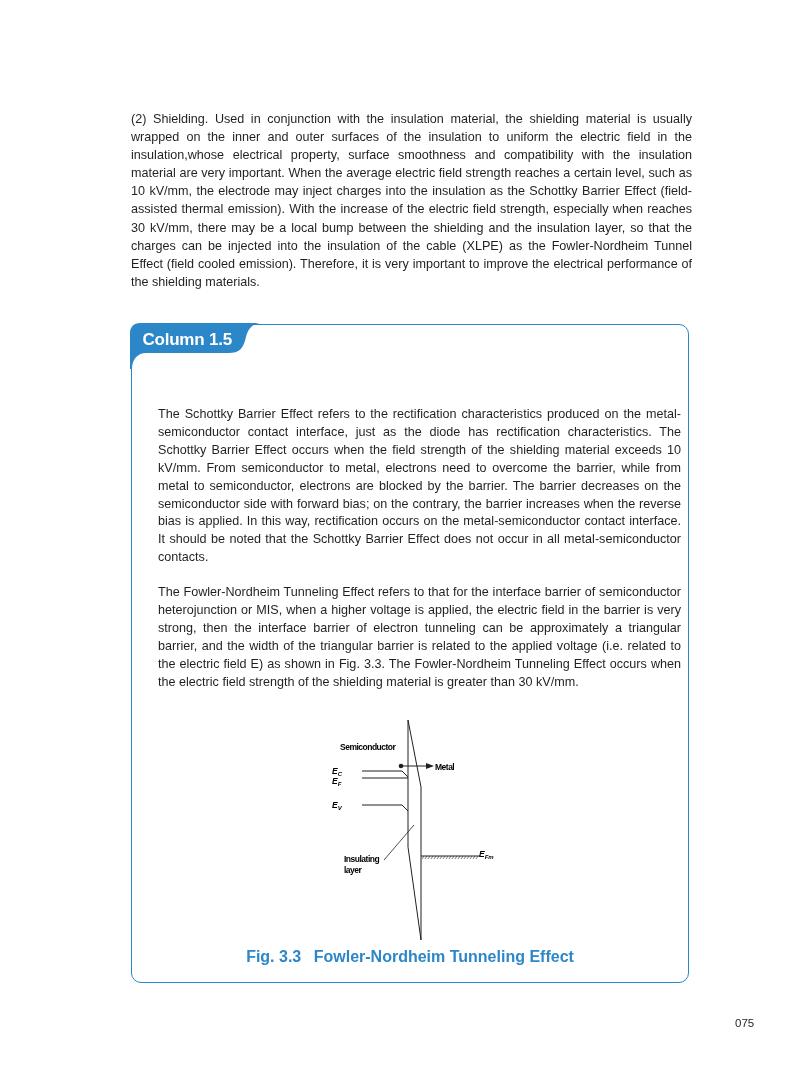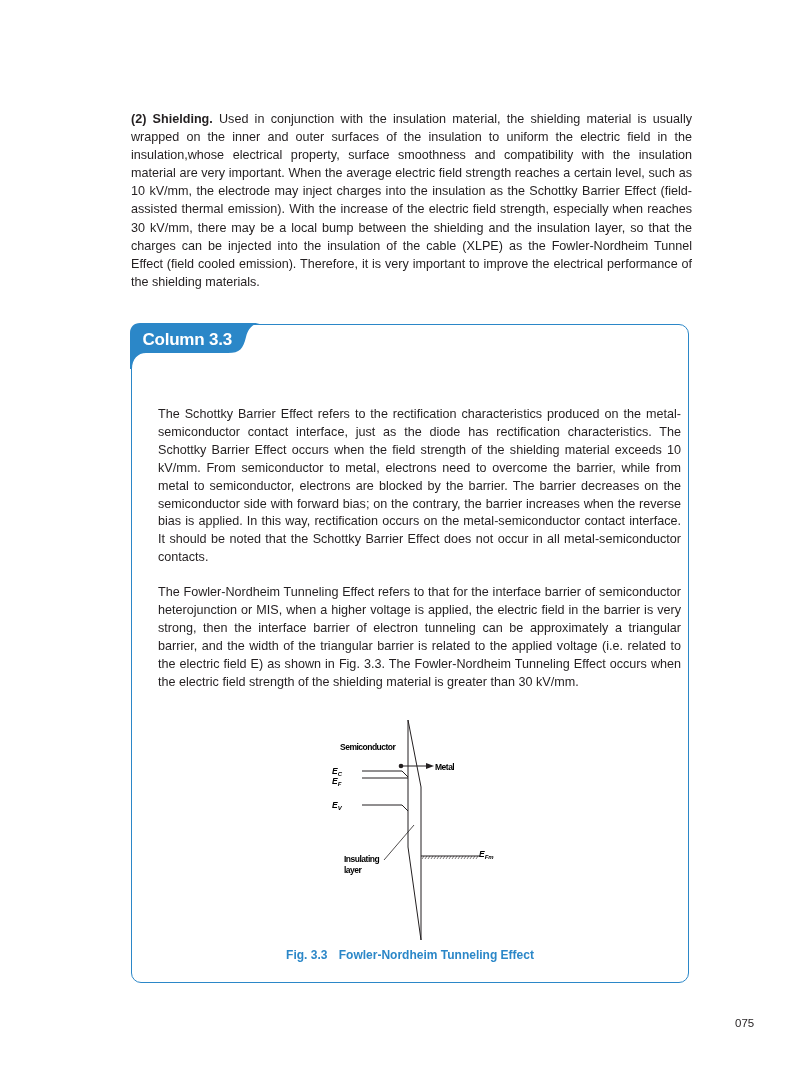--- a/index.html
+++ b/index.html
@@ -4,21 +4,21 @@
 <style>
   html, body { margin: 0; padding: 0; background: #ffffff; }
   body {
     width: 793px; height: 1077px; position: relative; overflow: hidden;
     font-family: "Liberation Sans", sans-serif; color: #231f20;
   }
   .para {
     position: absolute; left: 131px; top: 110px; width: 561px;
     font-size: 12.6px; line-height: 18.1px; text-align: justify; margin: 0;
   }
-  .para .lead { font-weight: bold; }
+  .para .lead { font-weight: normal; }
   .column-box {
     position: absolute; left: 131px; top: 324px; width: 558px; height: 659px;
     border: 1.6px solid #2b87c8; border-radius: 10px; box-sizing: border-box;
   }
   .badge {
     position: absolute; left: -1.6px; top: -1.6px; width: 132px; height: 46px;
   }
   .badge svg { position: absolute; left: 0; top: 0; }
   .badge-label {
     position: absolute; left: 12px; top: 7px; color: #ffffff; font-weight: bold;
@@ -33,40 +33,40 @@
     position: absolute; left: 18px; width: 523px; margin: 8px;
     font-size: 12.6px; line-height: 17.9px; text-align: justify;
   }
   .col-para.p1 { top: 73px; }
   .col-para.p2 { top: 251px; }
   .figure {
     position: absolute; left: 190px; top: 390px; width: 200px; height: 225px;
   }
   .fig-caption {
     position: absolute; left: 0; right: 0; top: 623px; text-align: center;
-    color: #2b87c8; font-weight: bold; font-size: 12px;
+    color: #2b87c8; font-weight: bold; font-size: 16px;
   }
   .fig-caption .num { margin-right: 8px; }
   .page-number {
     position: absolute; left: 735px; top: 1017px; font-size: 11.5px; color: #231f20;
   }
   .dlabel { font-family: "Liberation Sans", sans-serif; font-weight: bold; font-size: 8.5px; letter-spacing: -0.5px; }
   .dlabel-i { font-style: italic; font-weight: bold; font-size: 8.5px; font-family: "Liberation Sans", sans-serif; }
 </style>
 </head>
 <body>
 
 <p class="para"><span class="lead">(2) Shielding.</span><span> Used in conjunction with the insulation material, the shielding material is usually wrapped on the inner and outer surfaces of the insulation to uniform the electric field in the insulation,whose electrical property, surface smoothness and compatibility with the insulation material are very important. When the average electric field strength reaches a certain level, such as 10 kV/mm, the electrode may inject charges into the insulation as the Schottky Barrier Effect (field-assisted thermal emission). With the increase of the electric field strength, especially when reaches 30 kV/mm, there may be a local bump between the shielding and the insulation layer, so that the charges can be injected into the insulation of the cable (XLPE) as the Fowler-Nordheim Tunnel Effect (field cooled emission). Therefore, it is very important to improve the electrical performance of the shielding materials.</span></p>
 
 <div class="column-box">
   <div class="badge">
     <svg width="132" height="46" viewBox="0 0 132 46">
       <path d="M10 0 H132 C122 0 118 6 116 14 C113 26 110 30 98 30 H16 C8 30 2 36 2 46 H0 V10 C0 4 4 0 10 0 Z" fill="#2b87c8"></path>
     </svg>
-    <span class="badge-label">Column 3.3</span>
+    <span class="badge-label">Column 1.5</span>
   </div>
 
 
   <p class="col-para p1">The Schottky Barrier Effect refers to the rectification characteristics produced on the metal-semiconductor contact interface, just as the diode has rectification characteristics. The Schottky Barrier Effect occurs when the field strength of the shielding material exceeds 10 kV/mm. From semiconductor to metal, electrons need to overcome the barrier, while from metal to semiconductor, electrons are blocked by the barrier. The barrier decreases on the semiconductor side with forward bias; on the contrary, the barrier increases when the reverse bias is applied. In this way, rectification occurs on the metal-semiconductor contact interface. It should be noted that the Schottky Barrier Effect does not occur in all metal-semiconductor contacts.</p>
   <p class="col-para p2">The Fowler-Nordheim Tunneling Effect refers to that for the interface barrier of semiconductor heterojunction or MIS, when a higher voltage is applied, the electric field in the barrier is very strong, then the interface barrier of electron tunneling can be approximately a triangular barrier, and the width of the triangular barrier is related to the applied voltage (i.e. related to the electric field E) as shown in Fig. 3.3. The Fowler-Nordheim Tunneling Effect occurs when the electric field strength of the shielding material is greater than 30 kV/mm.</p>
 
   <div class="figure">
     <svg width="200" height="225" viewBox="0 0 200 225">
 
       <line x1="86" y1="5" x2="86" y2="132" stroke="#231f20" stroke-width="1"></line>

